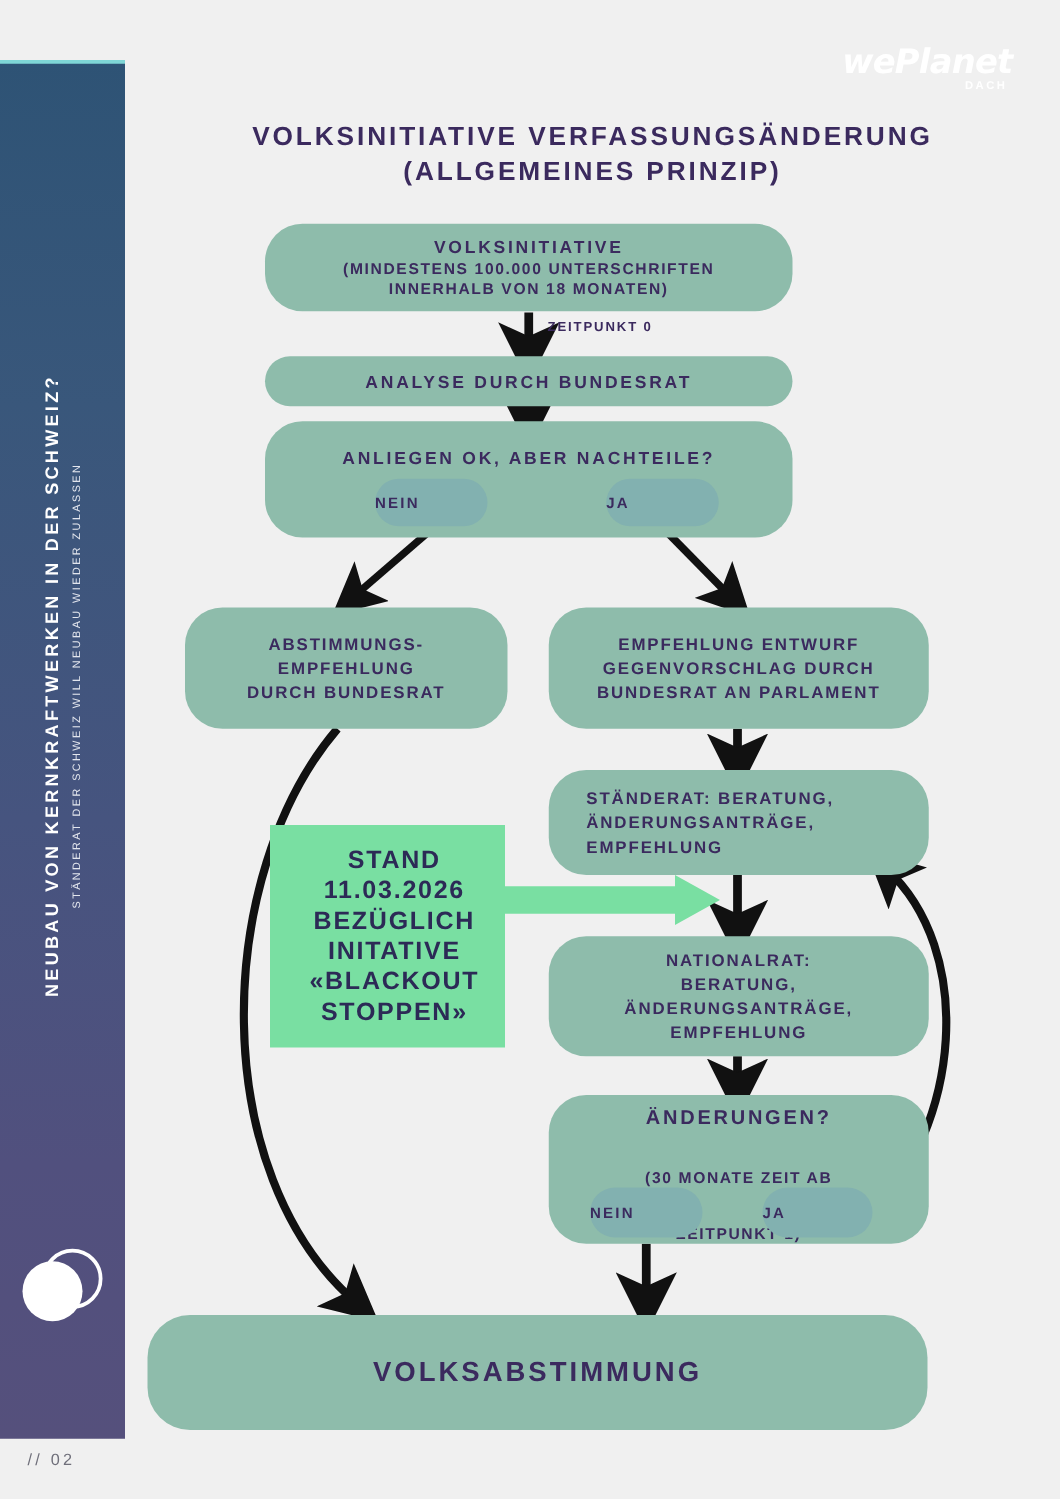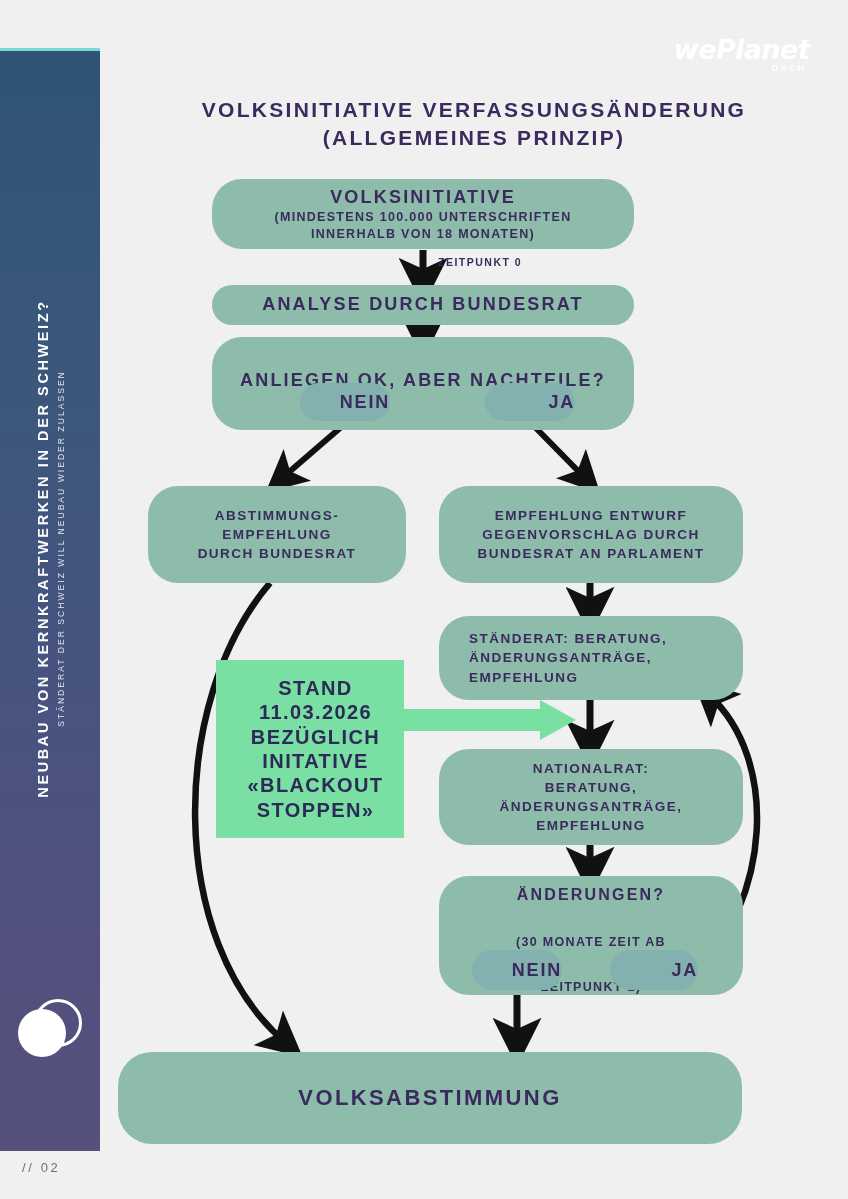--- a/index.html
+++ b/index.html
@@ -83,31 +83,31 @@
   .node{
     position:absolute;
     background:#8ebcab;
     border-radius:30px;
     color:#3b2a5e;
     display:flex; flex-direction:column; align-items:center; justify-content:center;
     text-align:center;
     letter-spacing:1.6px;
     font-weight:700;
   }
-  .n-title{ font-size:18px; letter-spacing:2.2px; line-height:1.3; }
+  .n-title{ font-size:14px; letter-spacing:2.2px; line-height:1.3; }
   .n-sub{ font-size:12.5px; letter-spacing:1.3px; line-height:1.32; }
   .n-body{ font-size:13.5px; letter-spacing:1.5px; line-height:1.42; }
 
   .pill{
     position:absolute;
     background:#82b1b0;
     border-radius:22px;
     color:#3b2a5e;
-    display:flex; align-items:center; justify-content:flex-end;
-    font-size:18px; font-weight:700; letter-spacing:1.8px;
+    display:flex; align-items:center; justify-content:flex-start;
+    font-size:12px; font-weight:700; letter-spacing:1.8px;
   }
 
   .zeitpunkt{
     position:absolute;
     color:#3b2a5e; font-size:10.5px; font-weight:700; letter-spacing:1.5px;
   }
 
   
   .callout{
     position:absolute; left:216px; top:660px; width:188px; height:178px;
@@ -197,21 +197,21 @@
     <div class="n-sub">(MINDESTENS 100.000 UNTERSCHRIFTEN</div>
     <div class="n-sub">INNERHALB VON 18 MONATEN)</div>
   </div>
 
   <div class="zeitpunkt" style="left:438px; top:256px;">ZEITPUNKT 0</div>
 
   <div class="node" style="left:212px; top:285px; width:422px; height:40px; border-radius:20px;">
     <div class="n-title">ANALYSE DURCH BUNDESRAT</div>
   </div>
 
-  <div class="node" style="left:212px; top:337px; width:422px; height:93px; justify-content:flex-start; padding-top:32px;">
+  <div class="node" style="left:212px; top:337px; width:422px; height:93px; justify-content:flex-start; padding-top:20px;">
     <div class="n-title">ANLIEGEN OK, ABER NACHTEILE?</div>
   </div>
   <div class="pill" style="left:300px; top:383px; width:90px; height:38px;">
     <span>NEIN</span>
   </div>
   <div class="pill" style="left:485px; top:383px; width:90px; height:38px;">
     <span>JA</span>
   </div>
 
   <div class="node" style="left:148px; top:486px; width:258px; height:97px;">

